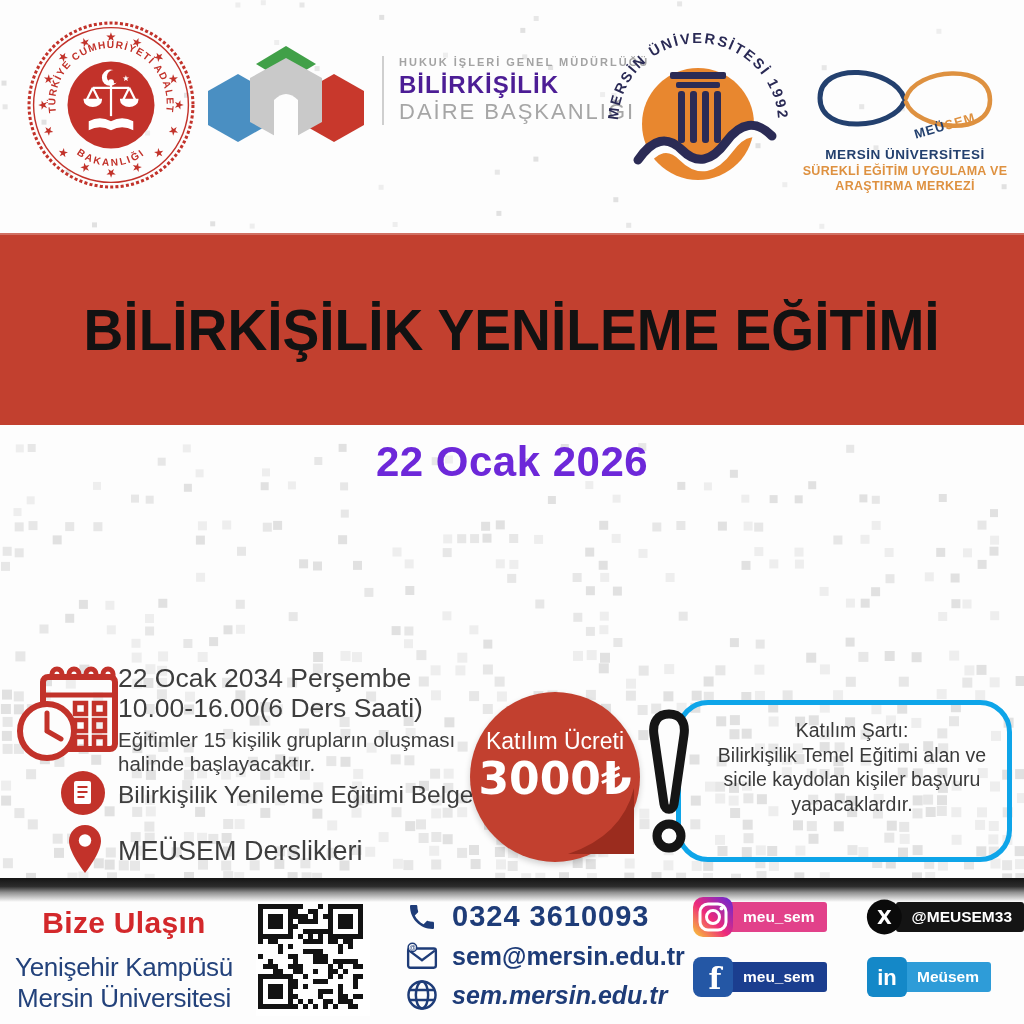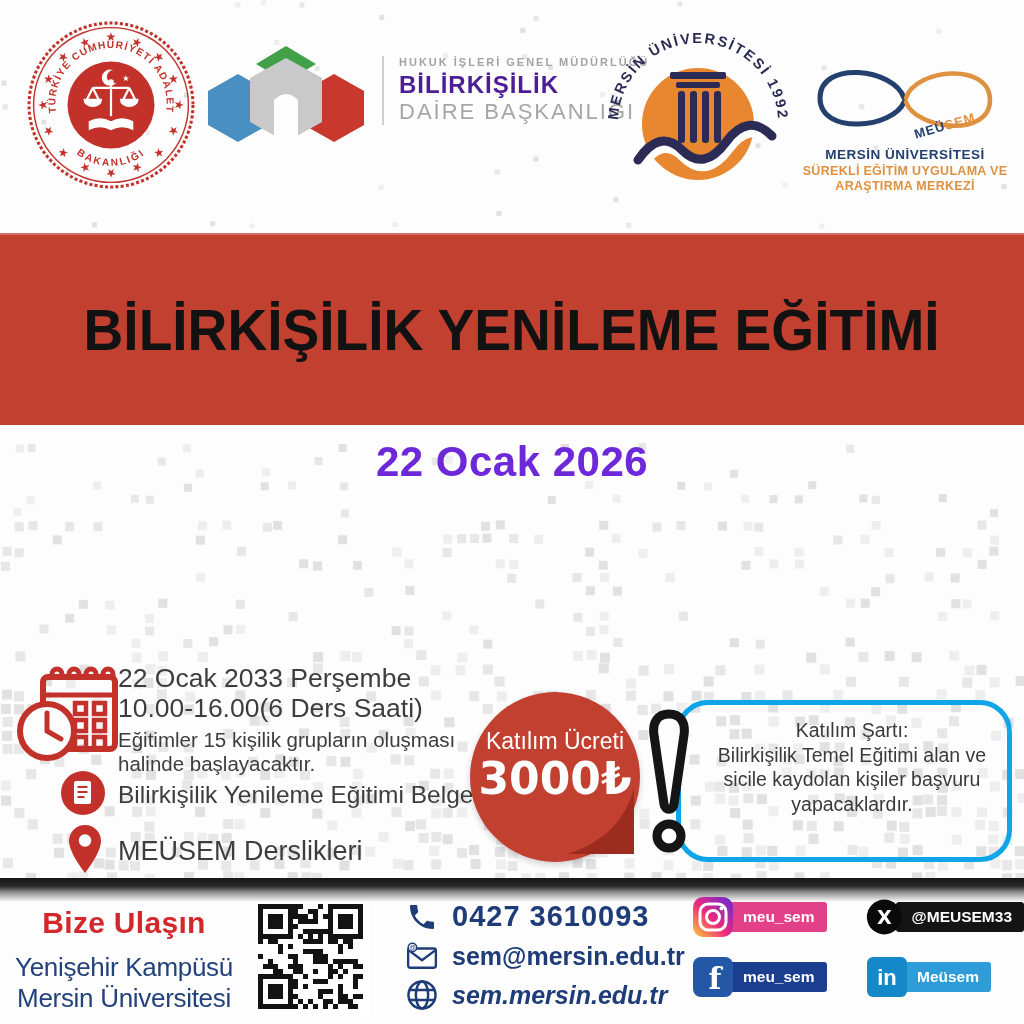--- a/index.html
+++ b/index.html
@@ -823,21 +823,21 @@
       <rect x="59" y="56" width="11" height="11" stroke-width="4.5"></rect>
       <rect x="78" y="56" width="11" height="11" stroke-width="4.5"></rect>
       <rect x="59" y="73" width="11" height="11" stroke-width="4.5"></rect>
       <rect x="78" y="73" width="11" height="11" stroke-width="4.5"></rect>
       <circle cx="31" cy="67" r="27" fill="#FDFDFD" stroke-width="6"></circle>
       <path d="M31,67 V49 M31,67 L45,75" stroke-width="5" stroke-linecap="round"></path>
     </g>
   </svg>
 
   <div class="layer schedule">
-    <div class="big">22 Ocak 2033 Perşembe</div>
+    <div class="big">22 Ocak 2034 Perşembe</div>
     <div class="big">10.00-16.00(6 Ders Saati)</div>
     <div class="note">Eğitimler 15 kişilik grupların oluşması</div>
     <div class="note" style="margin-top:0">halinde başlayacaktır.</div>
   </div>
 
   <svg class="layer doc-icon" viewBox="0 0 46 46">
     <circle cx="23" cy="23" r="22" fill="#C2322A"></circle>
     <rect x="14" y="11" width="17" height="23" rx="2" fill="#fff"></rect>
     <g stroke="#C2322A" stroke-width="2">
       <path d="M17.5,17 H27.5"></path>
@@ -1101,21 +1101,21 @@
         <rect x="92" y="102" width="5" height="5"></rect>
         <rect x="97" y="102" width="5" height="5"></rect>
       </g>
     </svg>
 
   <div class="layer lines-col">
     <div class="crow">
       <svg viewBox="0 0 24 24">
         <path fill="#1E3C78" d="M6.6,10.8c1.4,2.8,3.8,5.2,6.6,6.6l2.2-2.2c0.3-0.3,0.7-0.4,1-0.2c1.1,0.4,2.3,0.6,3.6,0.6 c0.6,0,1,0.4,1,1V20c0,0.6-0.4,1-1,1C10.6,21,3,13.4,3,4c0-0.6,0.4-1,1-1h3.5c0.6,0,1,0.4,1,1c0,1.2,0.2,2.4,0.6,3.6 c0.1,0.3,0,0.7-0.2,1L6.6,10.8z"></path>
       </svg>
-      <span class="txt phone-txt">0427 3610093</span>
+      <span class="txt phone-txt">0324 3610093</span>
     </div>
     <div class="crow">
       <svg viewBox="0 0 30 26">
         <rect x="2" y="6" width="26" height="18" rx="2" fill="none" stroke="#1E3C78" stroke-width="2.2"></rect>
         <path d="M3,8 L15,17 L27,8" fill="none" stroke="#1E3C78" stroke-width="2.2"></path>
         <circle cx="6" cy="5" r="4" fill="#FDFDFD" stroke="#1E3C78" stroke-width="1.4"></circle>
         <text x="6" y="7" font-size="6" text-anchor="middle" fill="#1E3C78">@</text>
       </svg>
       <span class="txt email-txt">sem@mersin.edu.tr</span>
     </div>

